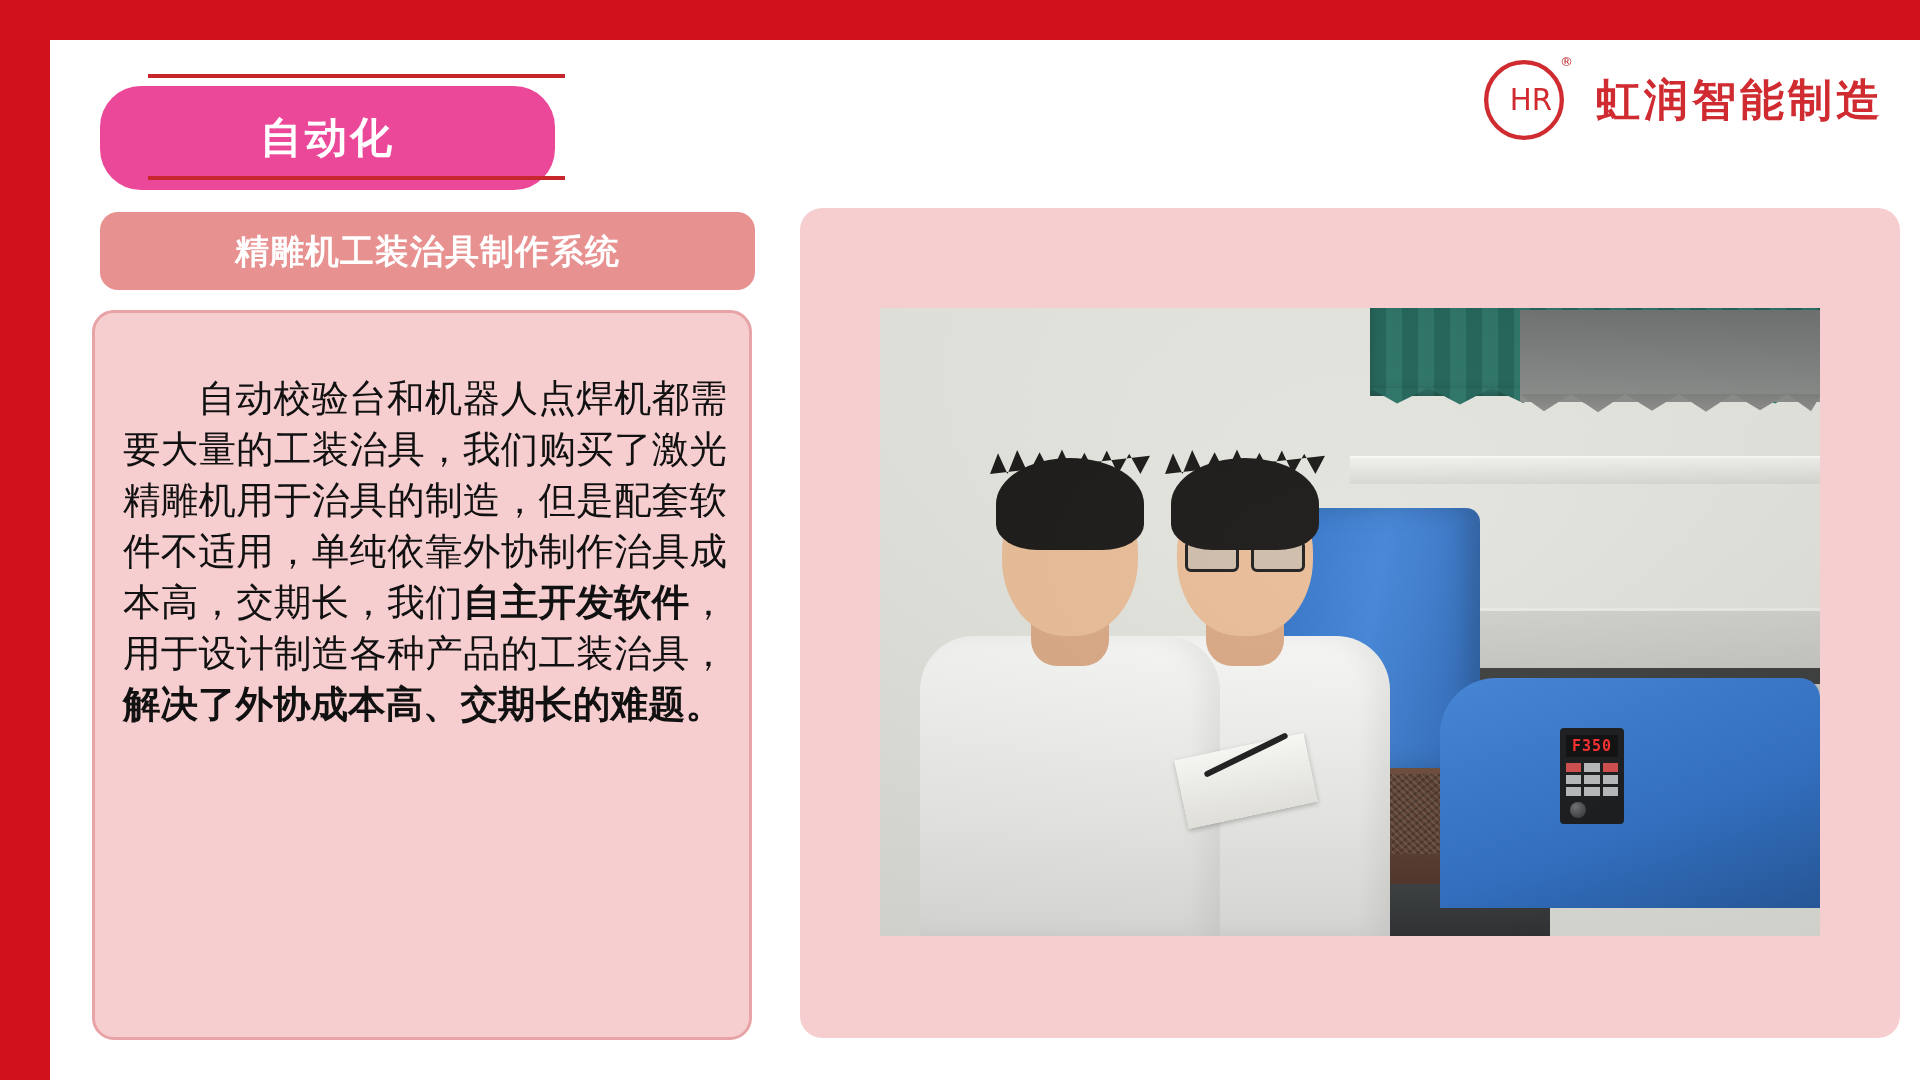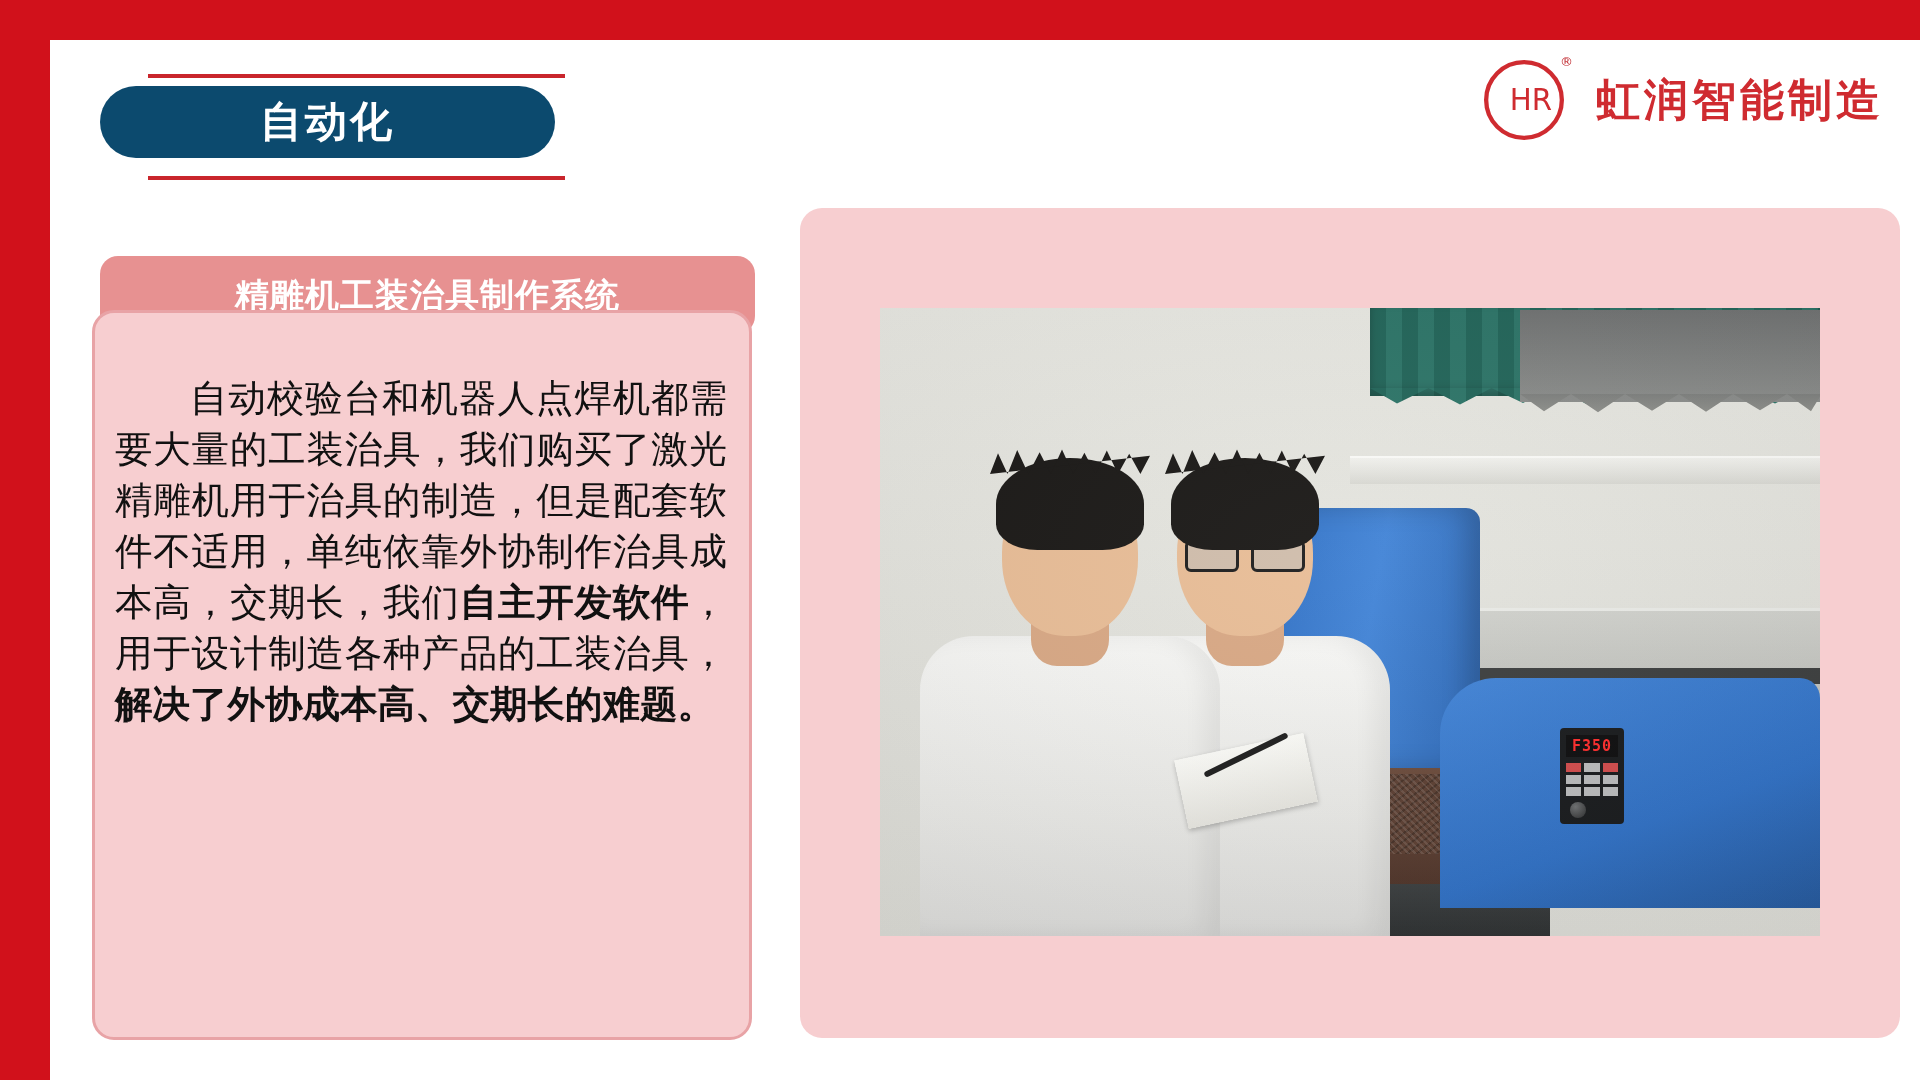--- a/index.html
+++ b/index.html
@@ -47,22 +47,22 @@
     width: 417px;
     height: 4px;
     background: #c9252c;
   }
   .title-rule.top { top: 0px; }
   .title-rule.bottom { bottom: 0px; }
   .title-pill {
     position: absolute;
     left: 0; top: 12px;
     width: 455px;
-    height: 72px;
-    background: #0c4a6e;
+    height: 104px;
+    background: #ec4899;
     border-radius: 41px;
     display: flex;
     align-items: center;
     justify-content: center;
   }
   .title-pill-text {
     color: #ffffff;
     font-size: 42px;
     font-weight: bold;
     letter-spacing: 3px;
@@ -108,41 +108,40 @@
     position: absolute;
     left: 100px;
     top: 212px;
     width: 655px;
     height: 78px;
     background: #e79191;
     border-radius: 18px;
     display: flex;
     align-items: center;
     justify-content: center;
-    margin-top: 44px;
   }
   .sub-pill-text {
     color: #ffffff;
     font-size: 34px;
     font-weight: bold;
     letter-spacing: 1px;
     line-height: 1;
   }
 
   .text-panel {
     position: absolute;
     left: 92px;
     top: 310px;
     width: 660px;
     height: 730px;
     background: #f7ced0;
     border: 3px solid #e8a3a6;
     border-radius: 22px;
     box-sizing: border-box;
-    padding: 22px 22px 0 20px;
+    padding: 22px 22px 0 28px;
   }
   .body-text {
     font-size: 37.5px;
     line-height: 1.36;
     color: #111111;
     text-align: justify;
     text-indent: 2em;
     letter-spacing: 0px;
     font-weight: 500;
   }

